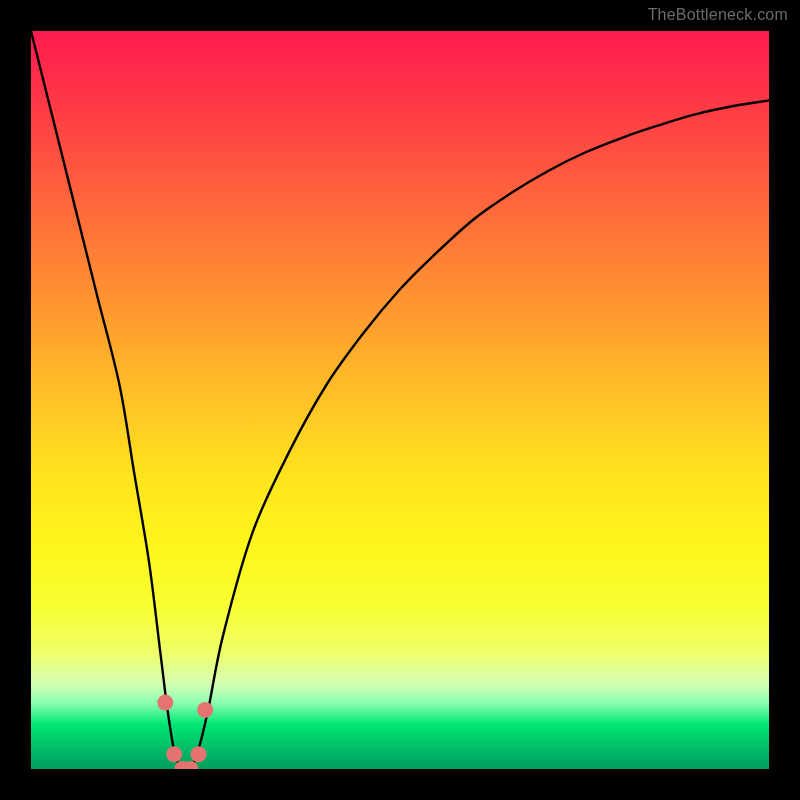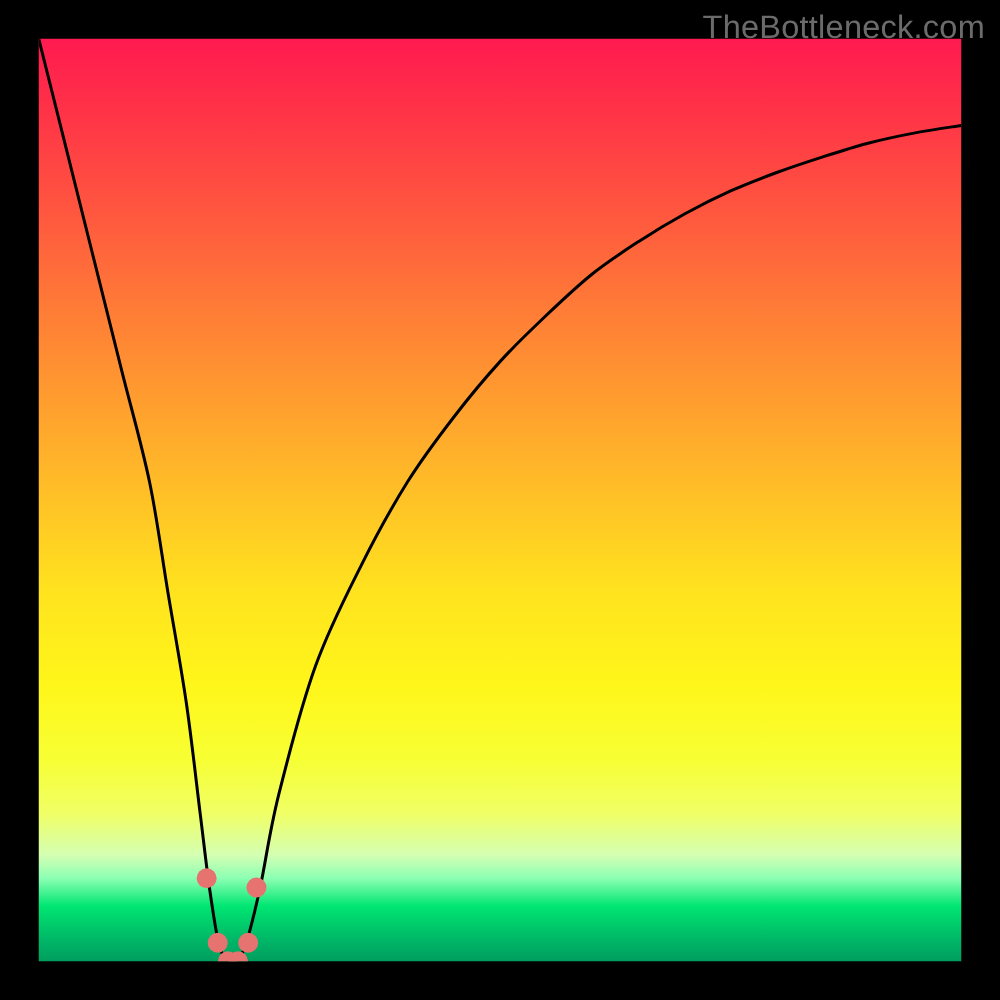--- a/index.html
+++ b/index.html
@@ -40,21 +40,21 @@
       #00e673 94%,
       #00cc6b 96%,
       #00b366 98%,
       #009e5e 100%
     );
   }
   .watermark {
     position: absolute;
     top: 6px;
     right: 12px;
-    font-size: 26px;
+    font-size: 16px;
     font-weight: 500;
     color: #6b6b6b;
     letter-spacing: 0.2px;
     user-select: none;
   }
   svg.curve {
     position: absolute;
     left: 0;
     top: 0;
     width: 738px;

